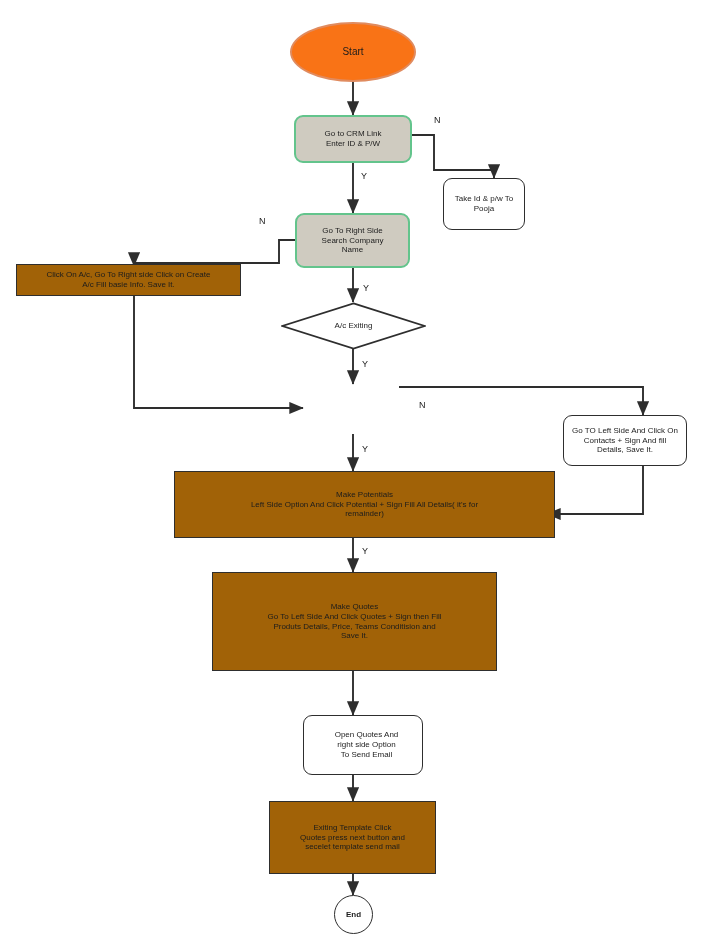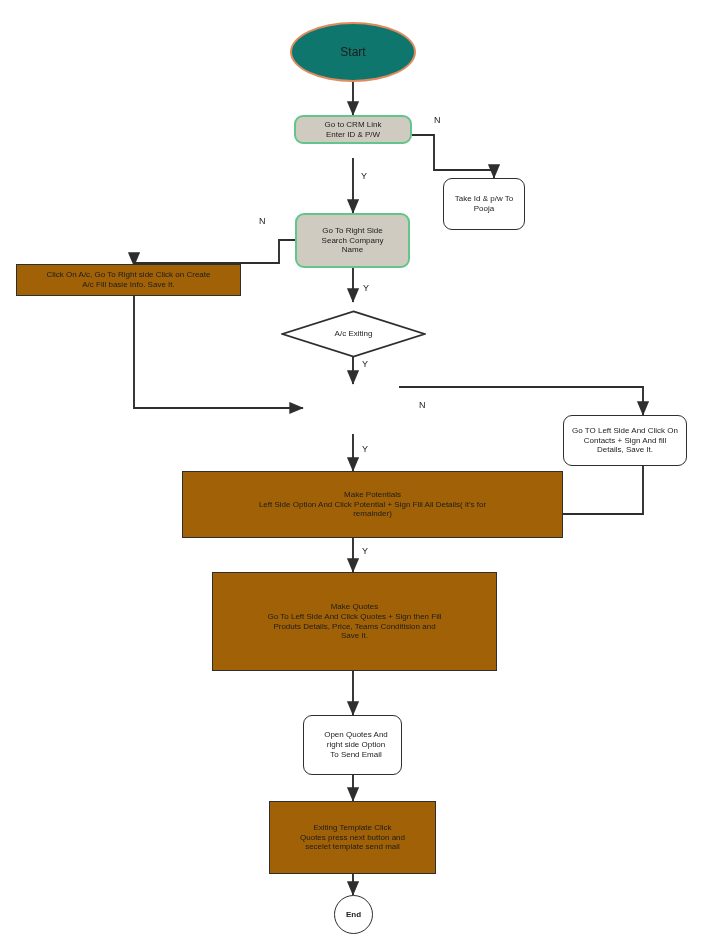--- a/index.html
+++ b/index.html
@@ -40,23 +40,23 @@
   }
   .node .txt {
     display: block;
     width: 100%;
     padding: 0 4px;
     white-space: pre-line;
   }
   
   .n-start {
     border-radius: 50%;
-    background: #0f766e;
+    background: #f97316;
     border: 2px solid #e08b5f;
-    font-size: 12px;
+    font-size: 10px;
   }
   
   .n-green {
     border-radius: 9px;
     background: #cfcbc0;
     border: 2px solid #63c48c;
     font-size: 8px;
   }
   
   .n-round {
@@ -141,69 +141,69 @@
       <path d="M353,775 L353,801"></path>
 
       <path d="M353,874 L353,895"></path>
     </g>
   </svg>
 
   <div class="node n-start" style="left:290px; top:22px; width:126px; height:60px;">
     <span class="txt">Start</span>
   </div>
 
-  <div class="node n-green" style="left:294px; top:115px; width:118px; height:29px;">
+  <div class="node n-green" style="left:294px; top:115px; width:118px; height:48px;">
     <span class="txt">Go to CRM Link
 Enter ID &amp; P/W</span>
   </div>
 
   <div class="node n-round" style="left:443px; top:178px; width:82px; height:52px;">
     <span class="txt">Take Id &amp; p/w  To
 Pooja</span>
   </div>
 
   <div class="node n-green" style="left:295px; top:213px; width:115px; height:55px;">
     <span class="txt">Go To Right Side
 Search Company
 Name</span>
   </div>
 
   <div class="node n-rect" style="left:16px; top:264px; width:225px; height:32px;">
     <span class="txt">Click On A/c, Go To Right side Click on Create
 A/c Fill basie Info. Save It.</span>
   </div>
 
-  <div class="node n-diamond" style="left:281px; top:310px; width:145px; height:48px;">
+  <div class="node n-diamond" style="left:281px; top:302px; width:145px; height:48px;">
     <svg class="dshape" viewBox="0 0 145 48" preserveAspectRatio="none" xmlns="http://www.w3.org/2000/svg">
       <polygon points="72.5,1.4 143.6,24 72.5,46.6 1.4,24" fill="#ffffff" stroke="#2e2e2e" stroke-width="1.8"></polygon>
     </svg>
     <span class="txt">A/c Exiting</span>
   </div>
 
 
   <div class="node n-round" style="left:563px; top:415px; width:124px; height:51px;">
     <span class="txt">Go TO Left Side And Click On
 Contacts + Sign And fill
 Details, Save It.</span>
   </div>
 
-  <div class="node n-rect" style="left:182px; top:471px; width:381px; height:67px;">
+  <div class="node n-rect" style="left:174px; top:471px; width:381px; height:67px;">
     <span class="txt">Make Potentials
 Left Side Option And Click Potential + Sign Fill All Details( it's for
 remainder)</span>
   </div>
 
   <div class="node n-rect" style="left:212px; top:572px; width:285px; height:99px;">
     <span class="txt">Make Quotes
 Go To Left Side And Click Quotes + Sign then Fill
 Produts Details, Price, Teams Conditision and
 Save It.</span>
   </div>
 
-  <div class="node n-round" style="left:303px; top:715px; width:99px; height:60px;padding-left:7px;">
+  <div class="node n-round" style="left:303px; top:715px; width:120px; height:60px;padding-left:7px;">
     <span class="txt">Open Quotes And
 right side Option
 To Send Email</span>
   </div>
 
   <div class="node n-rect" style="left:269px; top:801px; width:167px; height:73px;">
     <span class="txt">Exiting Template Click
 Quotes press next button and
 secelet template send mail</span>
   </div>

